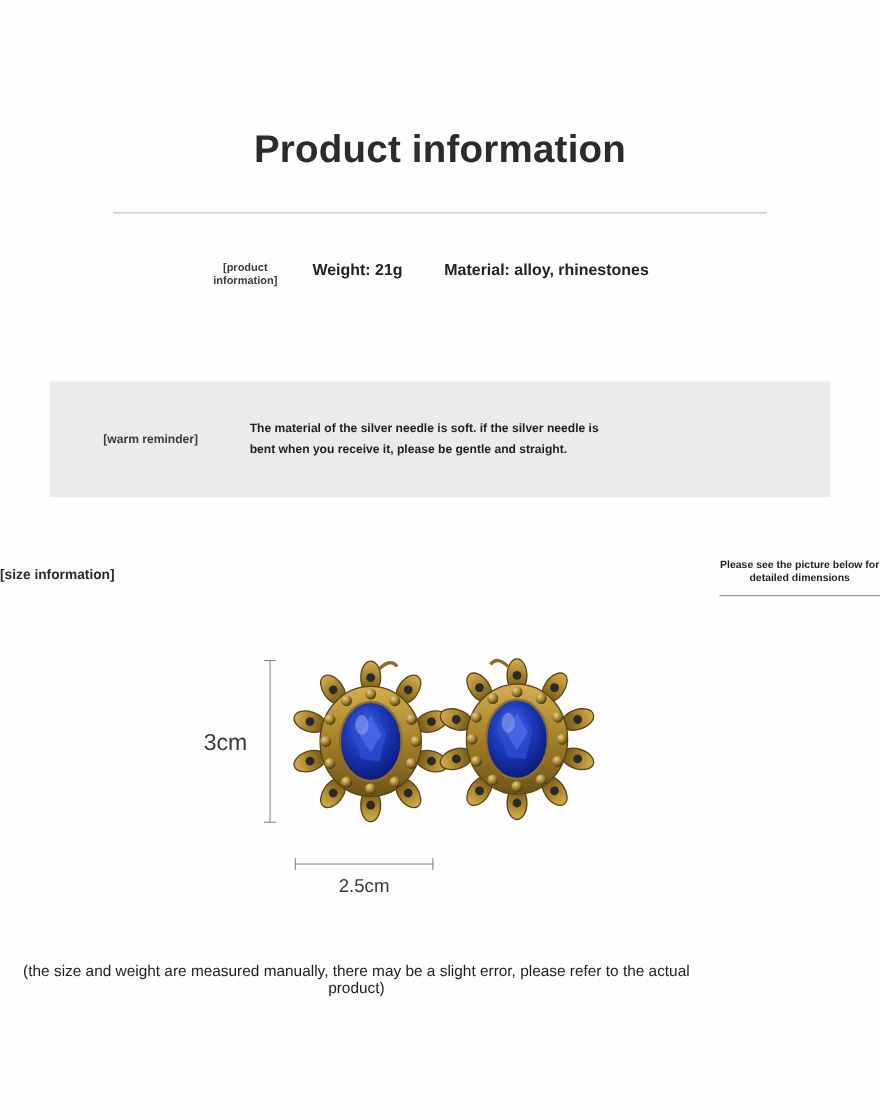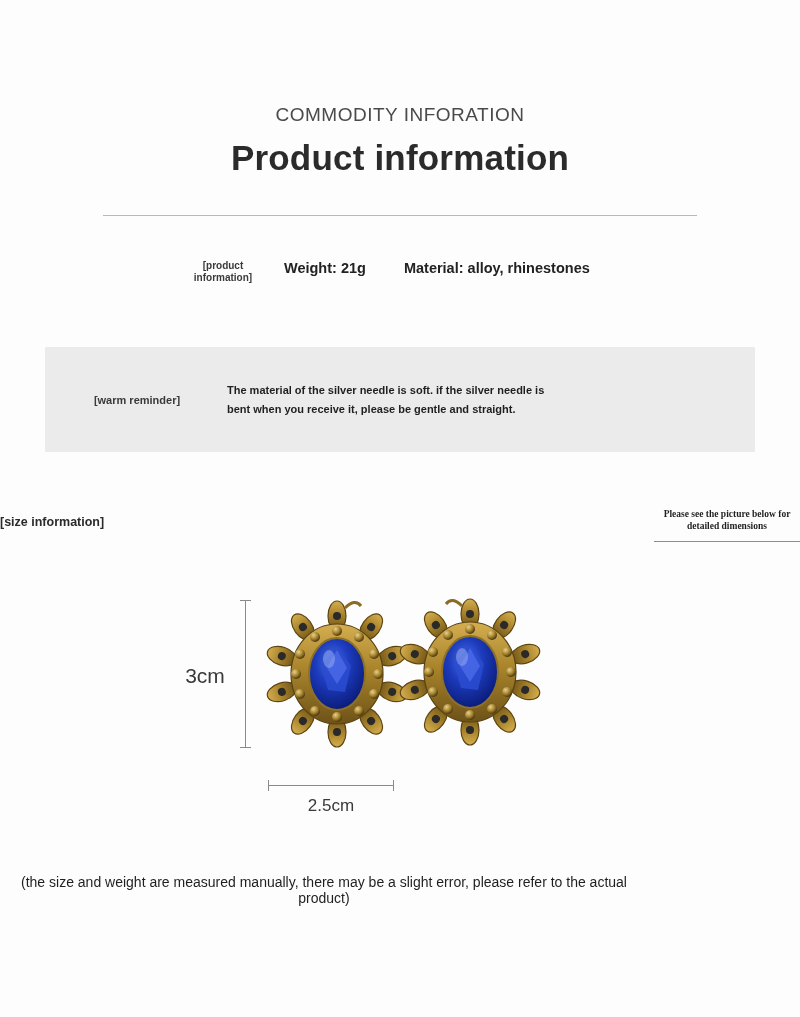--- a/index.html
+++ b/index.html
@@ -123,21 +123,20 @@
   .size-note {
     margin-left: 26px;
     font-size: 9.5px;
     font-weight: bold;
     color: #1f1f1f;
     line-height: 12px;
     text-align: center;
     border-bottom: 1px solid #8e8e8e;
     padding-bottom: 9px;
     width: 146px;
-    font-family: Liberation Serif, serif;
   }
 
   
   .figure {
     position: absolute;
     top: 592px;
     left: 0;
     width: 800px;
     height: 240px;
   }
@@ -230,21 +229,20 @@
     font-size: 14px;
     color: #1f1f1f;
   }
 </style>
 </head>
 <body>
 
 <div class="page">
 
   <div class="header">
-    <div class="eyebrow">COMMODITY INFORATION</div>
     <div class="title">Product information</div>
     <div class="rule"></div>
   </div>
 
   <div class="info-row">
     <div class="info-label">[product information]</div>
     <div class="info-weight">Weight: 21g</div>
     <div class="info-material">Material: alloy, rhinestones</div>
   </div>
 

